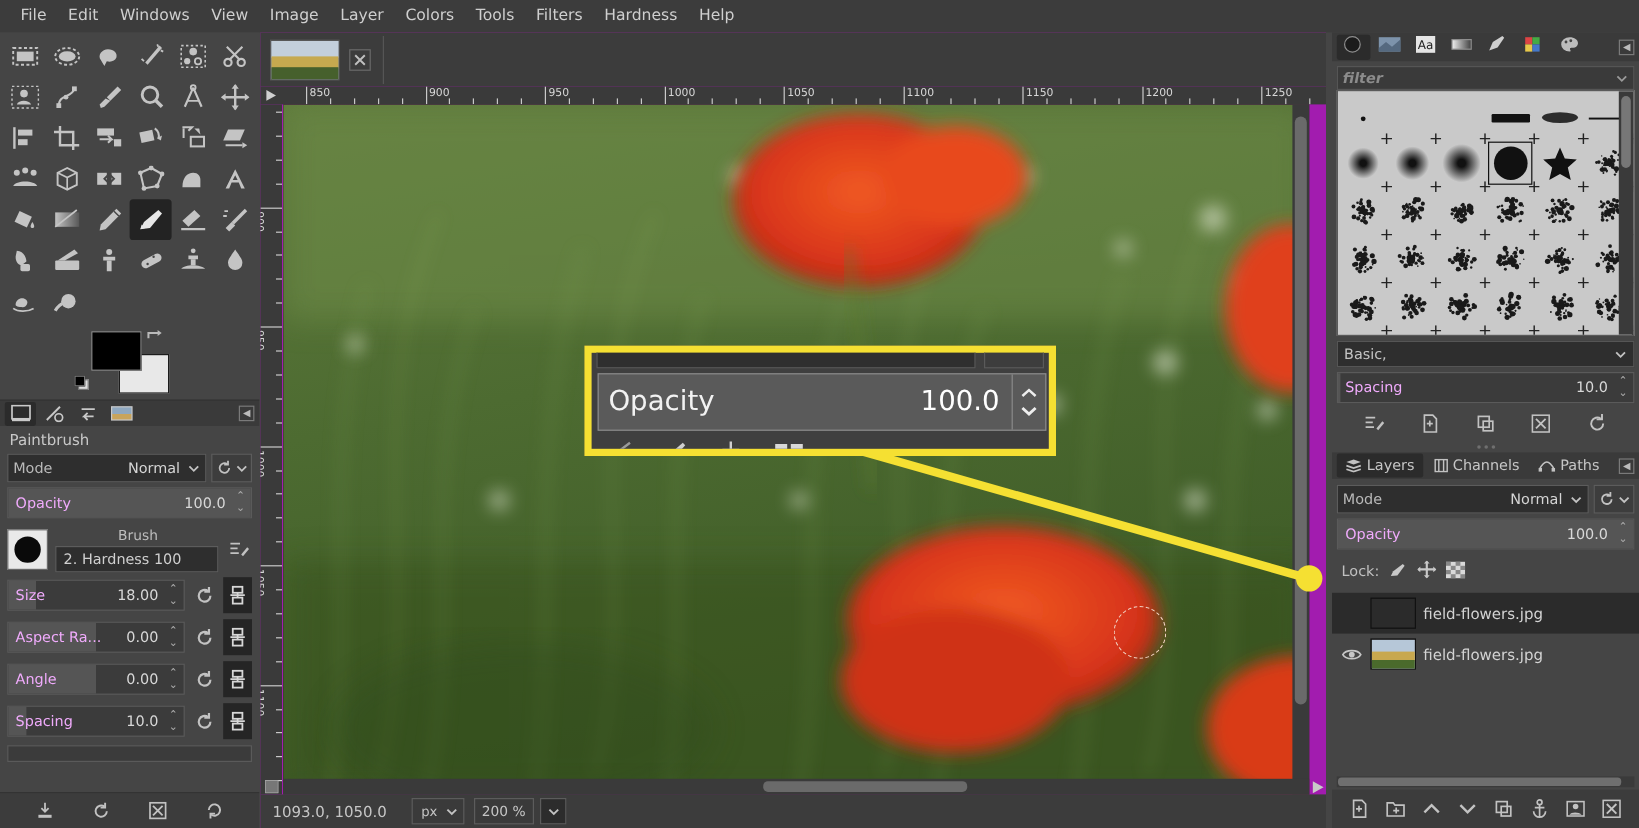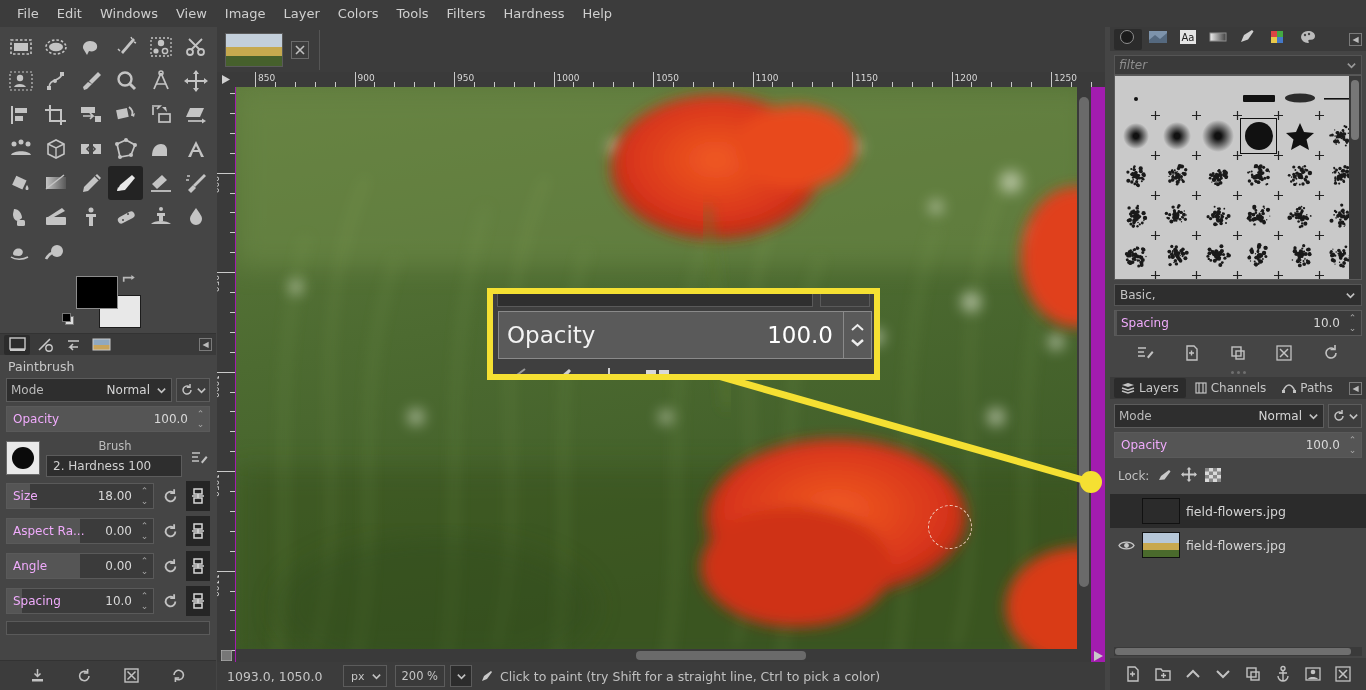--- a/index.html
+++ b/index.html
@@ -135,21 +135,21 @@
 
   
   .rightdock { position:absolute; left:1110px; top:27px; width:256px; height:663px; background:#454545; }
   .dockhdr { height:24px; background:#3a3a3a; display:flex; align-items:center;
     padding-left:4px; gap:2px; }
   .dockhdr .tab { width:28px; height:21px; display:flex; 
     justify-content:center; border-radius:2px; }
   .dockhdr .tab.act { background:#2b2b2b; }
 
   .filterrow { margin:4px 4px 0 4px; height:20px; background:#3a3a3a; border:1px solid #555;
-    display:flex; align-items:center; padding:0 4px; }
+    display:flex; align-items:center; padding:0 4px;font-weight:bold; }
   .filterrow .ph { color:#8c8c8c; font-style:italic; font-size:12px; }
   .brushtitle { padding:3px 0 3px 4px; font-size:12px; font-style:italic; color:#c5c5c5; }
   .brushgrid { position:relative; margin:0 4px; height:205px; background:#c9c9c9;
     border:1px solid #5a5a5a; overflow:hidden; }
   .bg-thumbs { position:absolute; inset:0; display:grid;
     grid-template-columns:repeat(6,1fr); grid-auto-rows:40px; }
   .bcell { position:relative; display:flex; align-items:center; justify-content:center; }
   .bcell.selb { outline:1px solid #111; outline-offset:-3px; }
   .bgscroll { position:absolute; right:0; top:0; width:12px; height:100%; background:#3a3a3a; }
   .bgscroll .th { position:absolute; left:2px; top:4px; width:8px; height:60px;
@@ -925,26 +925,20 @@
           </svg>
       </div>
       <div class="zoomsel">
         <span class="zoomval">200 %</span>
         <span class="zoombtn">
           <svg class="chev" viewBox="0 0 12 12">
               <path d="M2 4l4 4 4-4" fill="none" stroke="#c2c2c2" stroke-width="1.7"></path>
             </svg>
         </span>
       </div>
-      <div class="hint">
-        <svg width="14" height="14" viewBox="0 0 14 14">
-          <path d="M2 12l2-5 7-5 1 1-5 7z" fill="#c9c9c9"></path>
-        </svg>
-        <span>Click to paint (try Shift for a straight line, Ctrl to pick a color)</span>
-      </div>
     </div>
   </div>
 
   <div class="rightdock">
 
     <div class="dockhdr">
       <div class="tab act">
         <svg width="20" height="16" viewBox="0 0 20 16">
             <circle cx="9" cy="8" r="6.5" fill="#1b1b1b"></circle>
             <circle cx="9" cy="8" r="6.5" fill="none" stroke="#8e8e8e"></circle>

